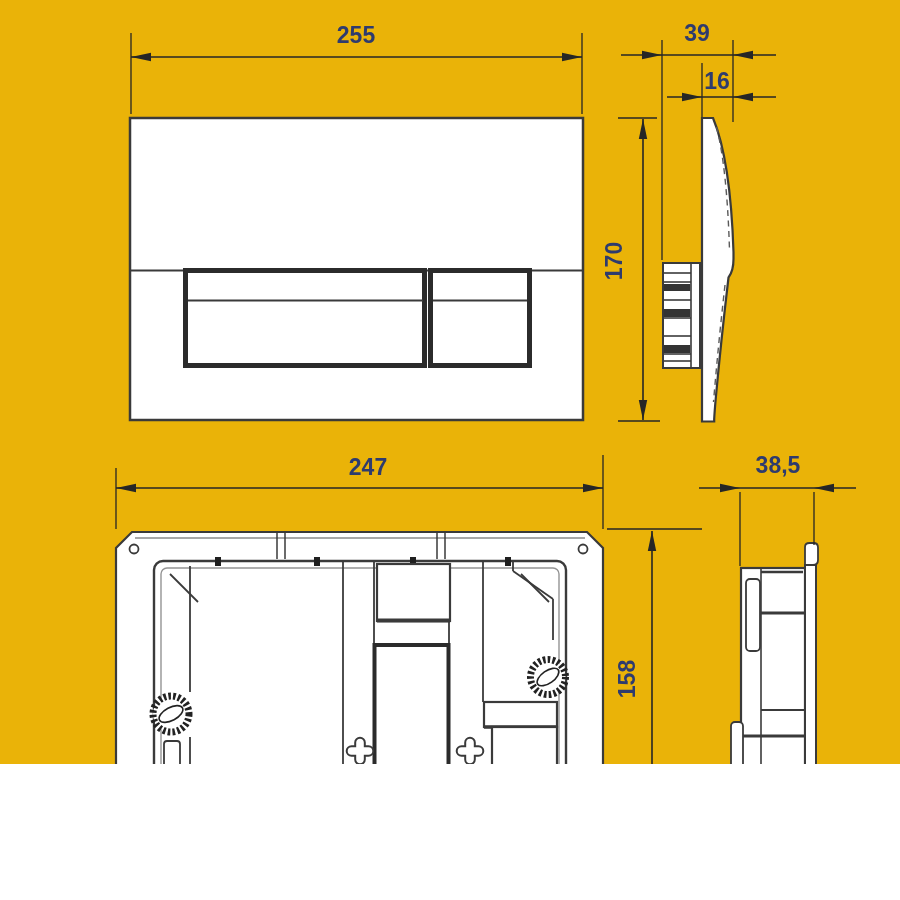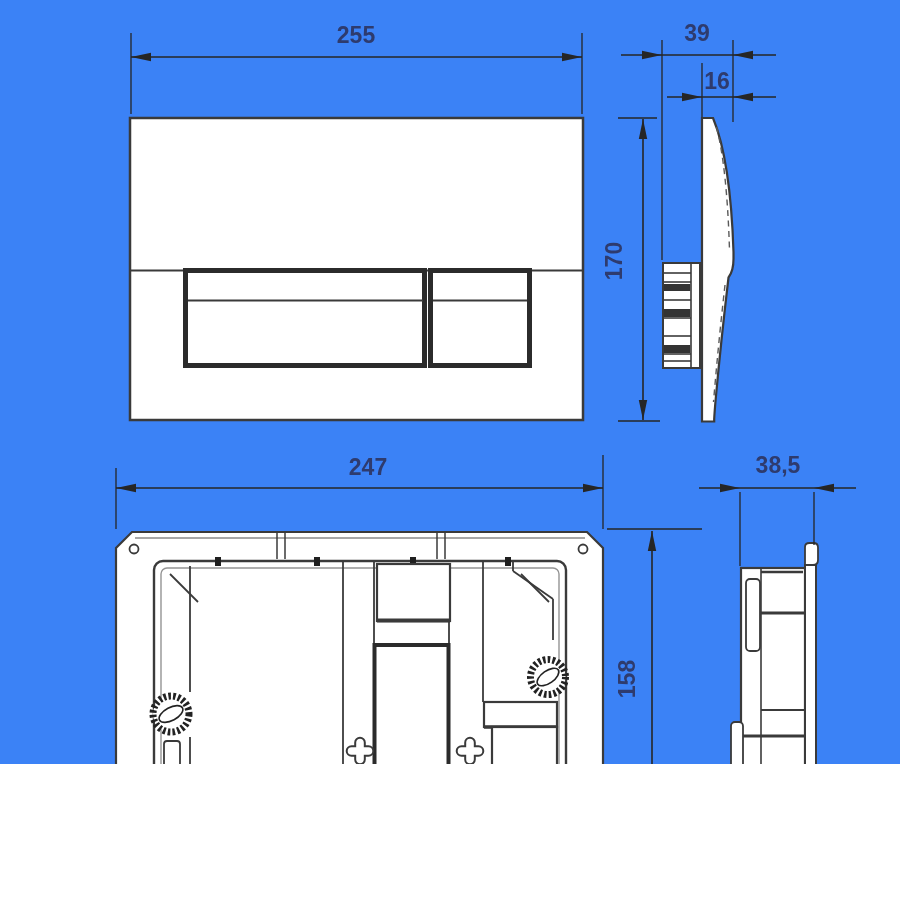--- a/index.html
+++ b/index.html
@@ -1,16 +1,16 @@
 <!DOCTYPE html>
 <html><head>
 <meta charset="utf-8">
 <style>
   html,body{margin:0;padding:0;background:#ffffff;}
-  .page{width:900px;height:764px;position:relative;background:#3b82f6;overflow:hidden;text-align:right;}
+  .page{width:900px;height:764px;position:relative;background:#eab308;overflow:hidden;text-align:right;}
   svg{display:block;}
   text.dim{
     font-family:"Liberation Sans", sans-serif;
     font-weight:bold;
     font-size:23px;
     fill:#2e3b6e;
   }
 </style>
 </head>
 <body>

